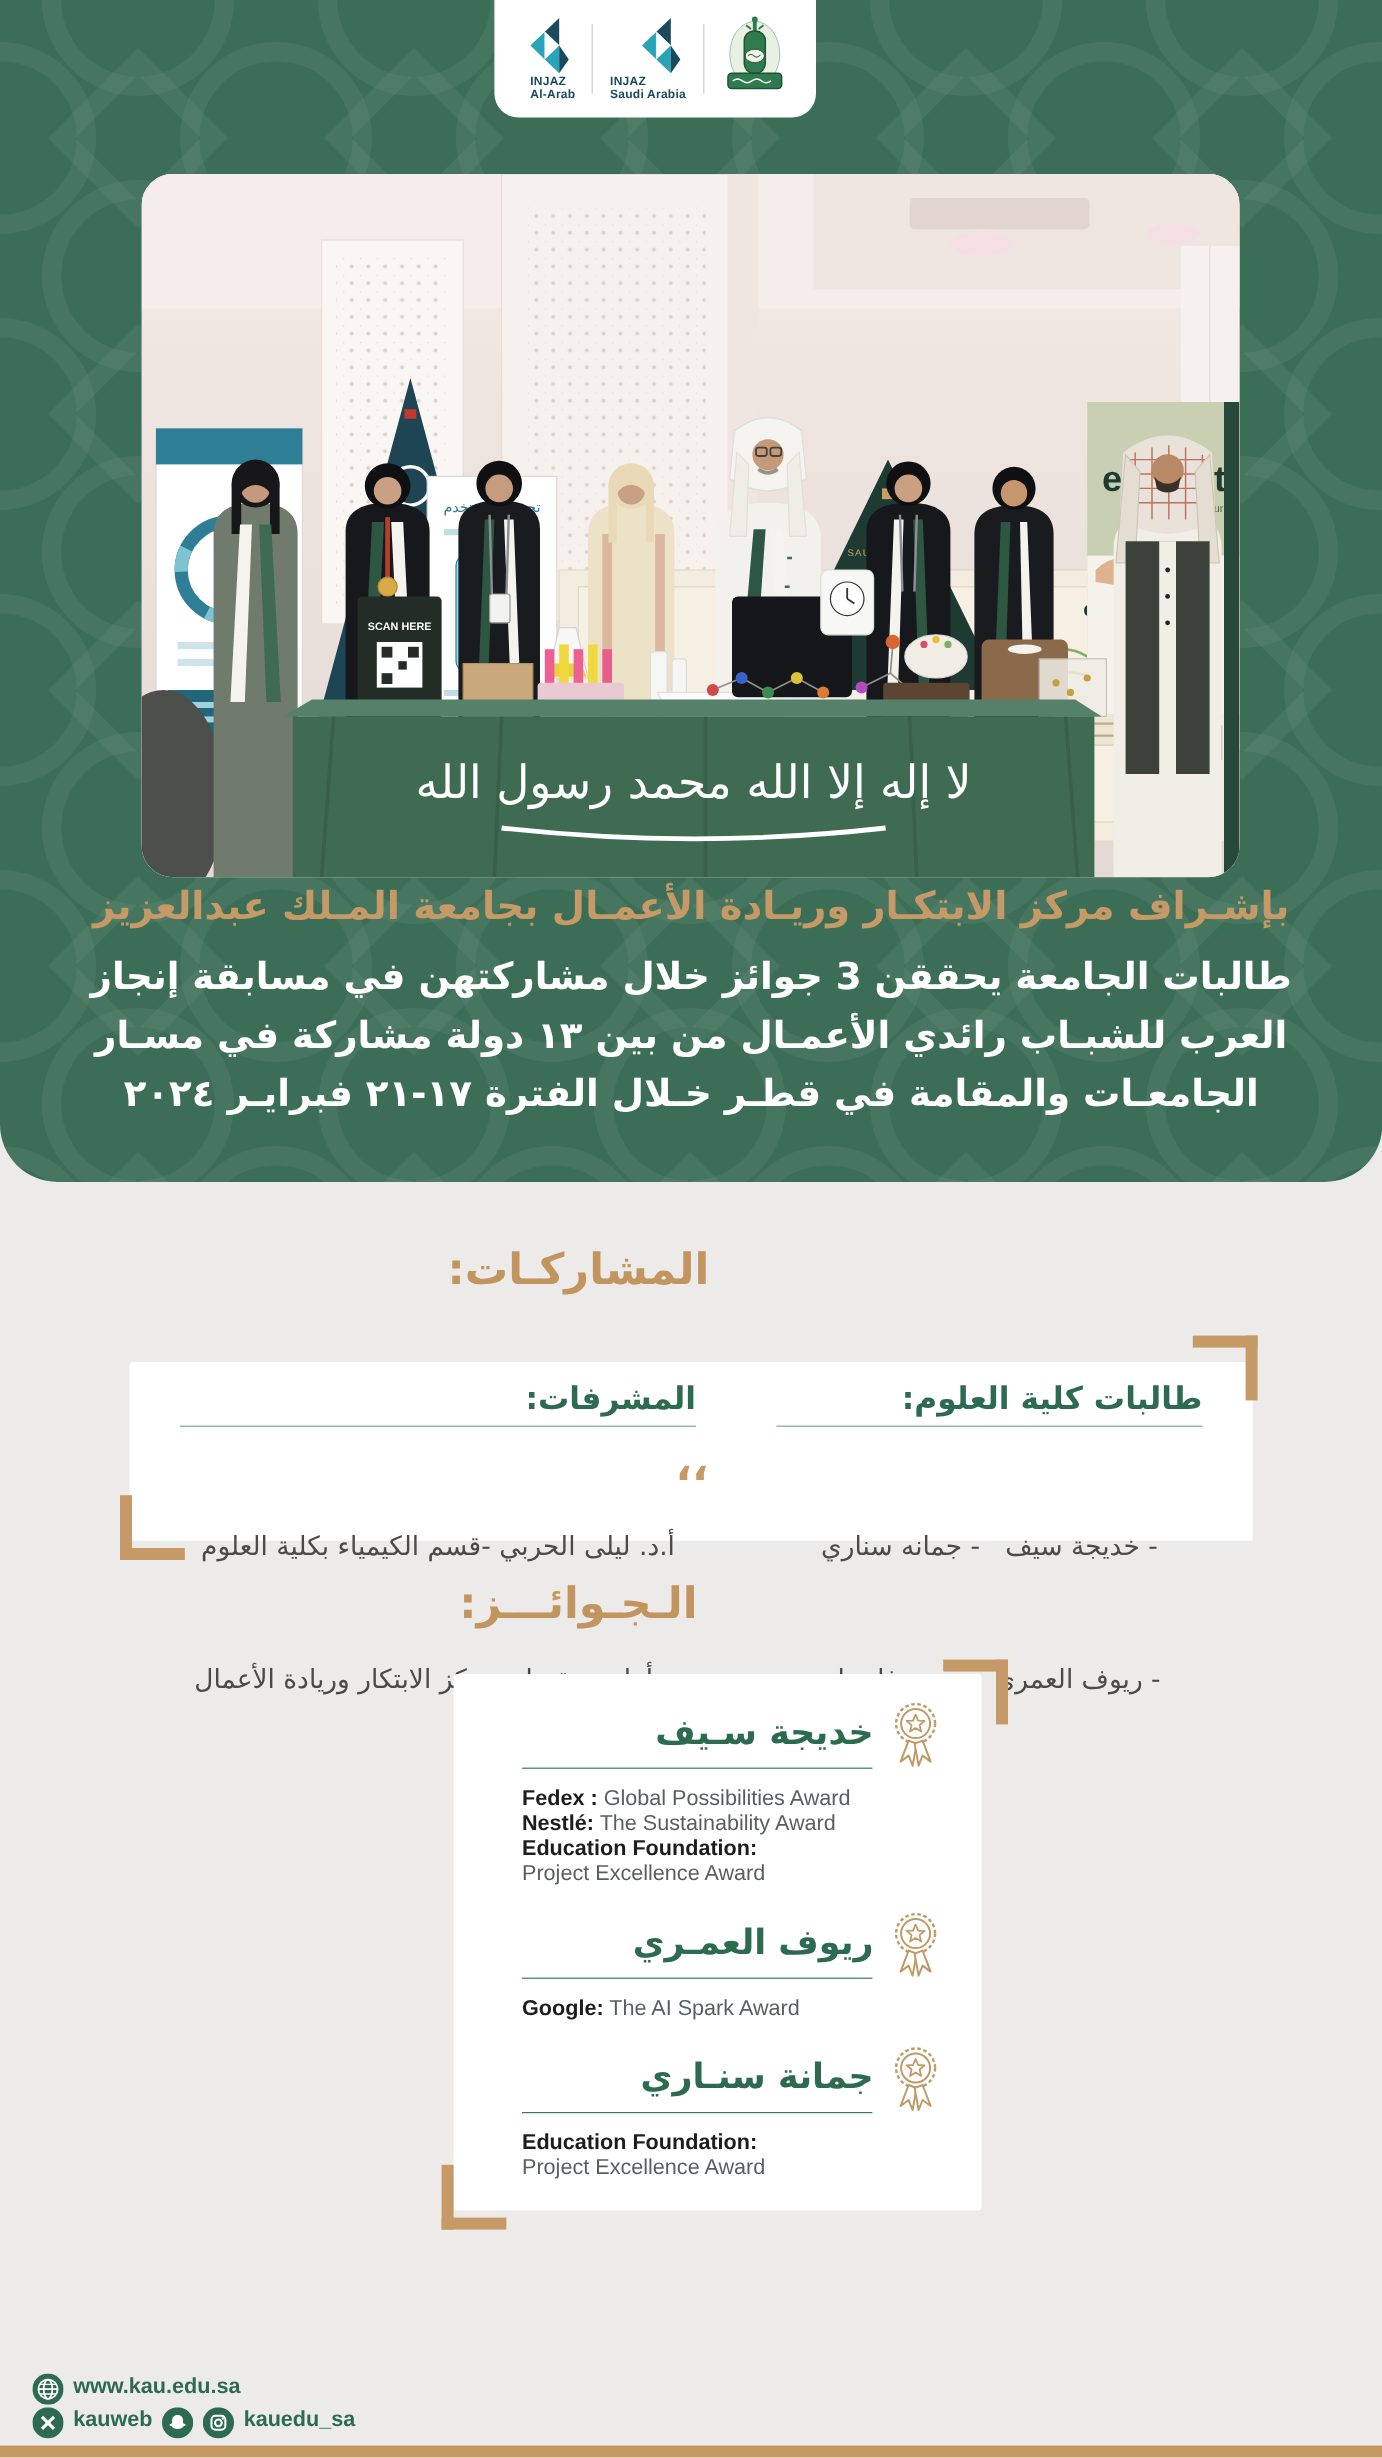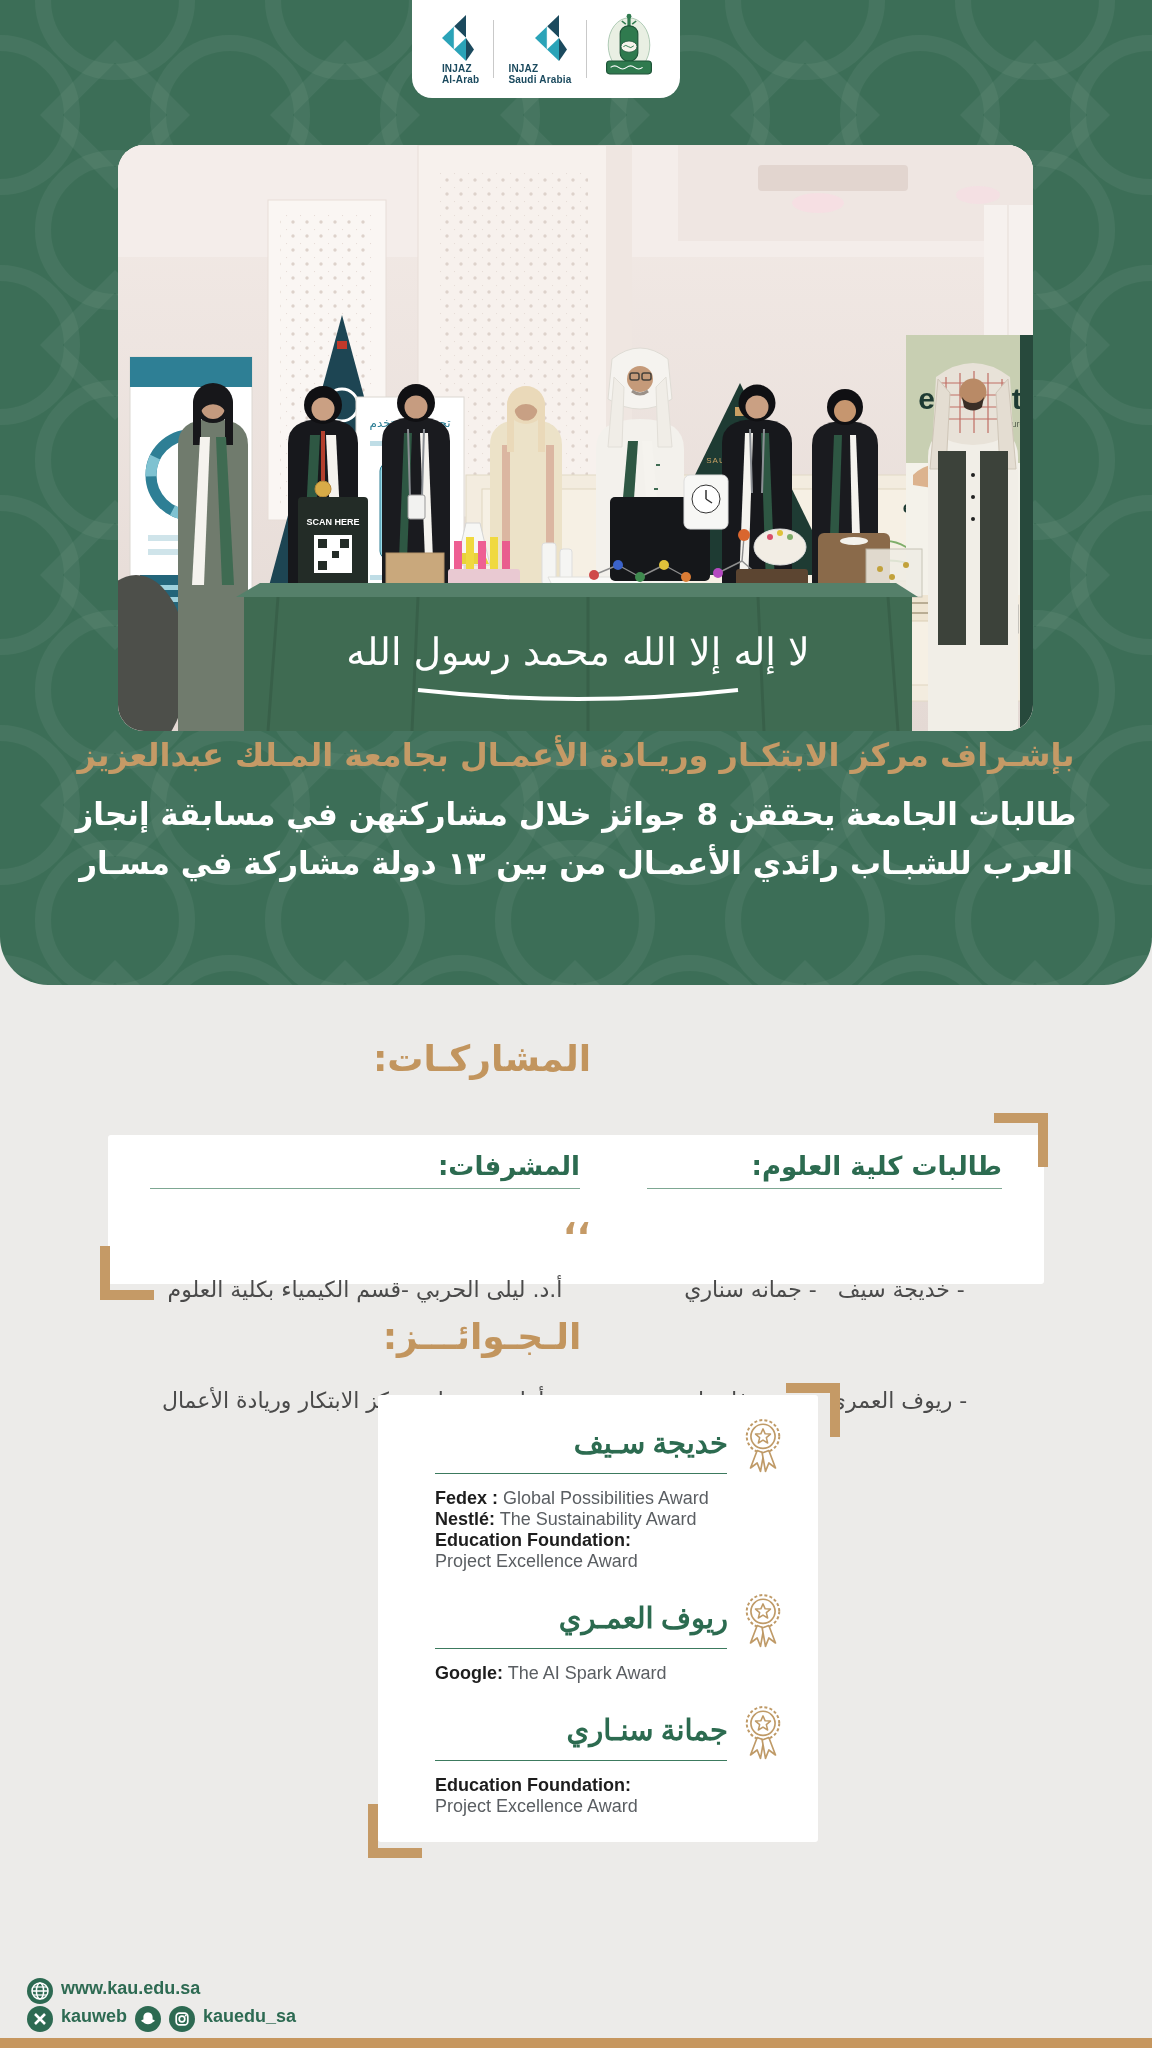--- a/index.html
+++ b/index.html
@@ -43,21 +43,21 @@
   .bracket.tr{border-top:10px solid #c59a66;border-right:10px solid #c59a66;}
   .bracket.bl{border-bottom:10px solid #c59a66;border-left:10px solid #c59a66;}
   .b-participants-tr{left:994px;top:1113px;}
   .b-participants-bl{left:100px;top:1246px;}
   .b-awards-tr{left:786px;top:1383px;}
   .b-awards-bl{left:368px;top:1804px;}
 
   
   .awards-card{position:absolute;left:378px;top:1395px;width:440px;height:447px;background:#ffffff;border-radius:3px;box-sizing:border-box;padding-top:20px;z-index:3;}
   .award-name-row{direction:rtl;display:flex;align-items:center;gap:10px;padding-right:30px;height:56px;}
-  .award-name{color:#2c6b50;font-size:29px;font-weight:bold;font-family:Liberation Serif, serif;}
+  .award-name{color:#2c6b50;font-size:29px;font-weight:bold;}
   .award-rule{border-bottom:1.6px solid #3c7a5e;margin:2px 91px 14px 57px;}
   .award-lines{margin:0 30px 18px 57px;font-family:"Liberation Sans",sans-serif;font-size:18px;line-height:21px;}
   .award-lines .b{color:#1d1d1d;font-weight:bold;}
   .award-lines .r{color:#5a5e62;}
 
   
   .footer-left{position:absolute;left:27px;top:1978px;color:#2d6a52;font-family:"Liberation Sans",sans-serif;font-weight:bold;font-size:18px;z-index:3;}
   .footer-row{display:flex;gap:8px;height:28px;}
   .footer-right{position:absolute;right:78px;top:1981px;text-align:right;color:#2d6a52;z-index:3;}
   .footer-right .ar{font-size:23px;direction:rtl;}
@@ -371,22 +371,23 @@
         <rect x="126" y="452" width="668" height="134" fill="#3f6b52"></rect>
         <path d="M160 452 l-10 134 M300 452 l-6 134 M470 452 l0 134 M640 452 l6 134 M770 452 l10 134" stroke="rgba(0,0,0,0.10)" stroke-width="3" fill="none"></path>
         <text x="460" y="520" text-anchor="middle" font-size="38" fill="#ffffff" font-family="DejaVu Serif">لا إله إلا الله محمد رسول الله</text>
         <path d="M300 545 q160 18 320 0" stroke="#ffffff" stroke-width="4" fill="none"></path>
       </g>
     </svg>
   </div>
 
   <div class="hero-supervision">بإشـراف مركز الابتكـار وريـادة الأعمـال بجامعة المـلك عبدالعزيز</div>
   <div class="hero-body">
-    <div>طالبات الجامعة يحققن 8 جوائز خلال مشاركتهن في مسابقة إنجاز</div>
+    <div>طالبات الجامعة يحققن 3 جوائز خلال مشاركتهن في مسابقة إنجاز</div>
     <div>العرب للشبـاب رائدي الأعمـال من بين ١٣ دولة مشاركة في مسـار</div>
+    <div>الجامعـات والمقامة في قطـر خـلال الفترة ١٧-٢١ فبرايـر ٢٠٢٤</div>
   </div>
 
   <div class="section-heading heading-participants">المشاركـات:</div>
 
   <div class="bracket tr b-participants-tr"></div>
   <div class="bracket bl b-participants-bl"></div>
 
   <div class="participants-card">
     <div class="pcol pcol-students">
       <div class="pcol-title">طالبات كلية العلوم:</div>

